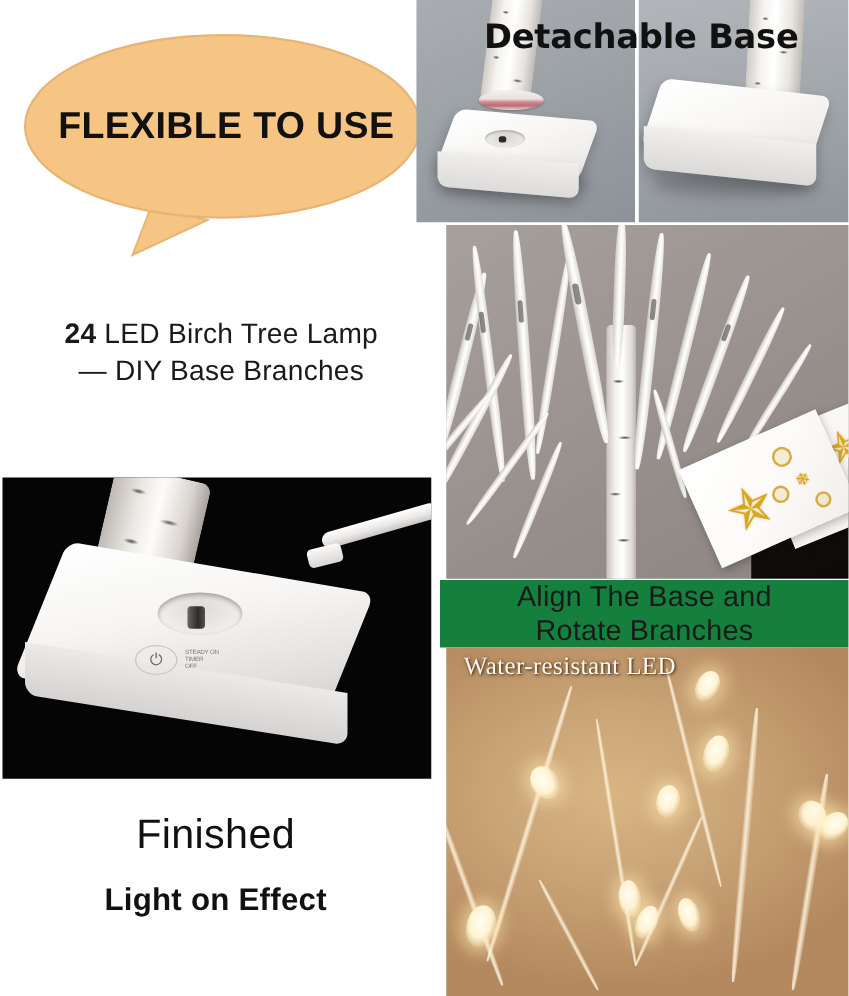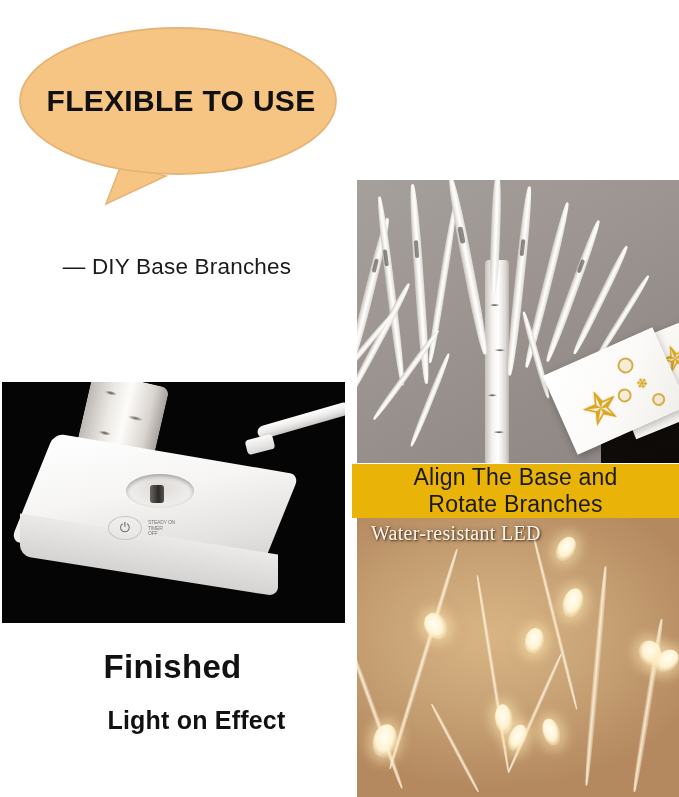--- a/index.html
+++ b/index.html
@@ -245,21 +245,21 @@
   }
 
   
   .tree-caption {
     position: absolute;
     left: 352px;
     top: 464px;
     width: 327px;
     height: 54px;
     text-align: center;
-    background: #eab308;
+    background: #15803d;
     color: #1a1a1a;
     font-size: 23px;
     line-height: 27px;
     letter-spacing: 0.2px;
   }
   .tree-caption .tc-line { white-space: nowrap; }
 
   
   .panel-led {
     position: absolute;
@@ -387,57 +387,81 @@
     background: linear-gradient(to bottom, #fbfaf9 0%, #d9d7d5 100%);
   }
 
   
   .finished-text {
     position: absolute;
     left: 0px;
     top: 648px;
     width: 345px;
     text-align: center;
-    font-weight: bold;
+    font-weight: normal;
     font-size: 33px;
     color: #111111;
     letter-spacing: 0.3px;
     white-space: nowrap;
   }
   .lighton-text {
     position: absolute;
     left: 0px;
     top: 706px;
     width: 345px;
     text-align: center;
     font-weight: bold;
     font-size: 25px;
     color: #111111;
     letter-spacing: 0.2px;
     white-space: nowrap;
-    padding-left: 24px;
   }
 </style>
 </head>
 <body>
 
 <div id="page">
 
   <div class="bubble-wrap">
     <svg class="bubble-svg" viewBox="0 0 326 185">
       <path d="M 103 139 L 88 178 L 148 150 Z" fill="#F7C583" stroke="#E6B477" stroke-width="1.6"></path>
       <ellipse cx="160" cy="75" rx="158" ry="73" fill="#F7C583" stroke="#E6B477" stroke-width="1.8"></ellipse>
     </svg>
     <div class="bubble-text">FLEXIBLE TO USE</div>
   </div>
 
   <div class="left-caption">
+    <div class="lc-line"><b>24</b><span> LED Birch Tree Lamp</span></div>
     <div class="lc-line">— DIY Base Branches</div>
   </div>
 
+  <div class="panel-detach">
+
+    <div class="detach-half detach-left">
+      <div class="detach-shadow" style="left:18px; top:138px; width:120px; height:20px;"></div>
+      <div class="trunk trunk-a"></div>
+      <div class="trunk-ring"></div>
+      <div class="base-box base-left-top"></div>
+      <div class="base-box base-left-front"></div>
+      <div class="base-hole"></div>
+      <div class="base-pin"></div>
+    </div>
+
+    <div class="detach-divider"></div>
+
+    <div class="detach-half detach-right">
+      <div class="detach-shadow" style="left:10px; top:136px; width:130px; height:22px;"></div>
+      <div class="trunk trunk-b"></div>
+      <div class="base-box base-right-top" style="left:8px; top:70px; width:140px; height:54px;"></div>
+      <div class="base-box base-right-front" style="left:4px; top:108px; width:138px; height:34px;"></div>
+
+    </div>
+
+    <div class="detach-title">Detachable Base</div>
+  </div>
 
   <div class="panel-tree">
     <div class="trunk-main"></div>
 
     <div class="branch dark" style="left:8px;  top:36px;  width:9px;  height:150px; transform:rotate(14deg);"></div>
     <div class="branch dark" style="left:30px; top:16px;  width:8px;  height:190px; transform:rotate(-7deg);"></div>
     <div class="branch" style="left:18px; top:96px;  width:7px;  height:130px; transform:rotate(28deg);"></div>
     <div class="branch dark" style="left:58px; top:4px;   width:9px;  height:200px; transform:rotate(-4deg);"></div>
     <div class="branch" style="left:82px; top:24px;  width:7px;  height:160px; transform:rotate(9deg);"></div>
     <div class="branch dark" style="left:106px;top:-4px;  width:10px; height:180px; transform:rotate(-11deg);"></div>

